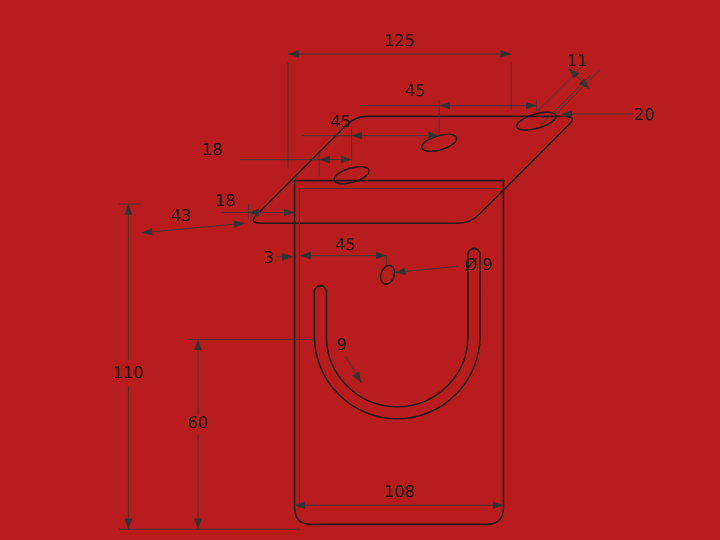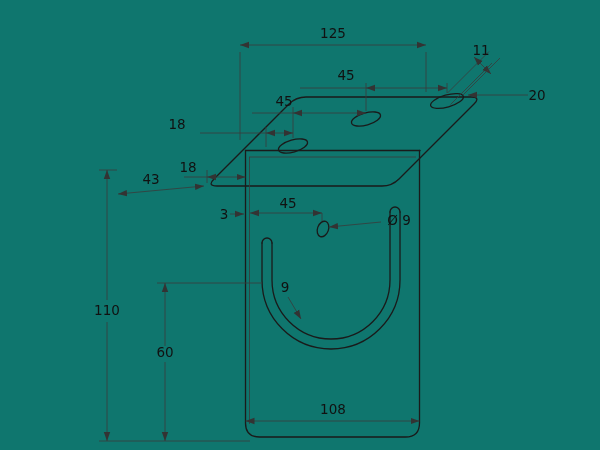--- a/index.html
+++ b/index.html
@@ -1,16 +1,16 @@
 <!DOCTYPE html>
 <html><head>
 <meta charset="utf-8">
 <style>
   html,body{margin:0;padding:0;background:#ffffff;}
-  .stage{width:600px;height:450px;position:relative;background:#0f766e;overflow:hidden;}
+  .stage{width:600px;height:450px;position:relative;background:#b91c1c;overflow:hidden;}
   svg{display:block;}
   .part{stroke:#1a1a1a;stroke-width:1.3;fill:none;stroke-linejoin:round;stroke-linecap:round;}
   .thin{stroke:#3a3a3a;stroke-width:0.8;fill:none;}
   .dim-text{font-family:"DejaVu Sans", sans-serif;font-size:13.5px;fill:#111;}
 </style>
 </head>
 <body>
 
 <div class="stage">
 <svg width="600" height="450" viewBox="0 0 600 450">

